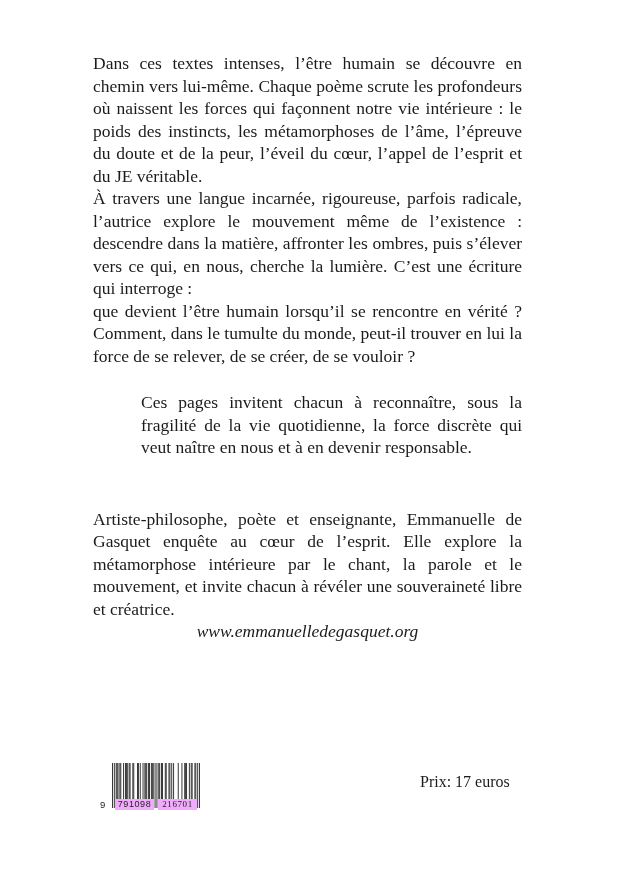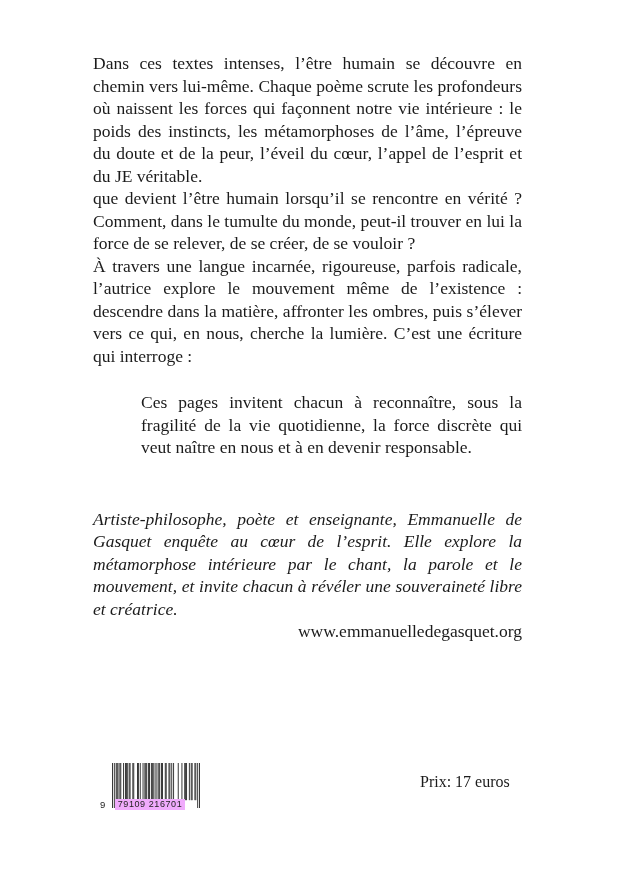--- a/index.html
+++ b/index.html
@@ -17,22 +17,22 @@
     left: 93px;
     top: 52px;
     width: 429px;
     font-size: 17.5px;
     line-height: 22.5px;
     text-align: justify;
     hyphens: none;
   }
   .text-block p { margin: 0; }
   .text-block p.closing { margin-top: 24px; margin-left: 48px; }
-  .text-block p.bio { margin-top: 49px; font-style: italic; }
-  .text-block p.website { text-align: right; }
+  .text-block p.bio { margin-top: 49px; }
+  .text-block p.website { font-style: italic; text-align: center; }
 
   .barcode {
     position: absolute;
     left: 100px;
     top: 763px;
     width: 104px;
     height: 52px;
   }
   .barcode svg { position: absolute; left: 12px; top: 0; }
   .barcode .bc-digit-first {
@@ -50,41 +50,41 @@
     width: 39px;
     background: #f0abfc;
     text-align: center;
     font-family: "Liberation Sans", sans-serif;
     font-size: 9px;
     letter-spacing: 0.6px;
     line-height: 11px;
     color: #222;
   }
   .barcode .bc-g1 { left: 15px; }
-  .barcode .bc-g2 { left: 46px; }
+  .barcode .bc-g2 { left: 58px; font-family: Liberation Serif, serif; }
 
   .price {
     position: absolute;
     left: 420px;
     top: 772px;
     font-family: Liberation Serif, serif;
     font-size: 16px;
     line-height: 20px;
     color: #1b1b1b;
   }
 </style>
 </head>
 <body>
 
 <div class="page">
 
   <div class="text-block">
     <p>Dans ces textes intenses, l’être humain se découvre en chemin vers lui-même. Chaque poème scrute les profondeurs où naissent les forces qui façonnent notre vie intérieure&nbsp;: le poids des instincts, les métamorphoses de l’âme, l’épreuve du doute et de la peur, l’éveil du cœur, l’appel de l’esprit et du JE véritable.</p>
+    <p>À travers une langue incarnée, rigoureuse, parfois radicale, l’autrice explore le mouvement même de l’existence&nbsp;: descendre dans la matière, affronter les ombres, puis s’élever vers ce qui, en nous, cherche la lumière. C’est une écriture qui interroge&nbsp;:</p>
     <p>que devient l’être humain lorsqu’il se rencontre en vérité&nbsp;? Comment, dans le tumulte du monde, peut-il trouver en lui la force de se relever, de se créer, de se vouloir&nbsp;?</p>
-    <p>À travers une langue incarnée, rigoureuse, parfois radicale, l’autrice explore le mouvement même de l’existence&nbsp;: descendre dans la matière, affronter les ombres, puis s’élever vers ce qui, en nous, cherche la lumière. C’est une écriture qui interroge&nbsp;:</p>
     <p class="closing">Ces pages invitent chacun à reconnaître, sous la fragilité de la vie quotidienne, la force discrète qui veut naître en nous et à en devenir responsable.</p>
     <p class="bio">Artiste-philosophe, poète et enseignante, Emmanuelle de Gasquet enquête au cœur de l’esprit. Elle explore la métamorphose intérieure par le chant, la parole et le mouvement, et invite chacun à révéler une souveraineté libre et créatrice.</p>
     <p class="website">www.emmanuelledegasquet.org</p>
   </div>
 
   <div class="barcode">
     <svg id="barcode-svg" width="88" height="45" viewBox="0 0 95 46" preserveAspectRatio="none" xmlns="http://www.w3.org/2000/svg">
         <rect x="0" y="0" width="1" height="46" fill="#2a2a2a"></rect>
         <rect x="2" y="0" width="1" height="46" fill="#2a2a2a"></rect>
         <rect x="4" y="0" width="1" height="38" fill="#2a2a2a"></rect>

